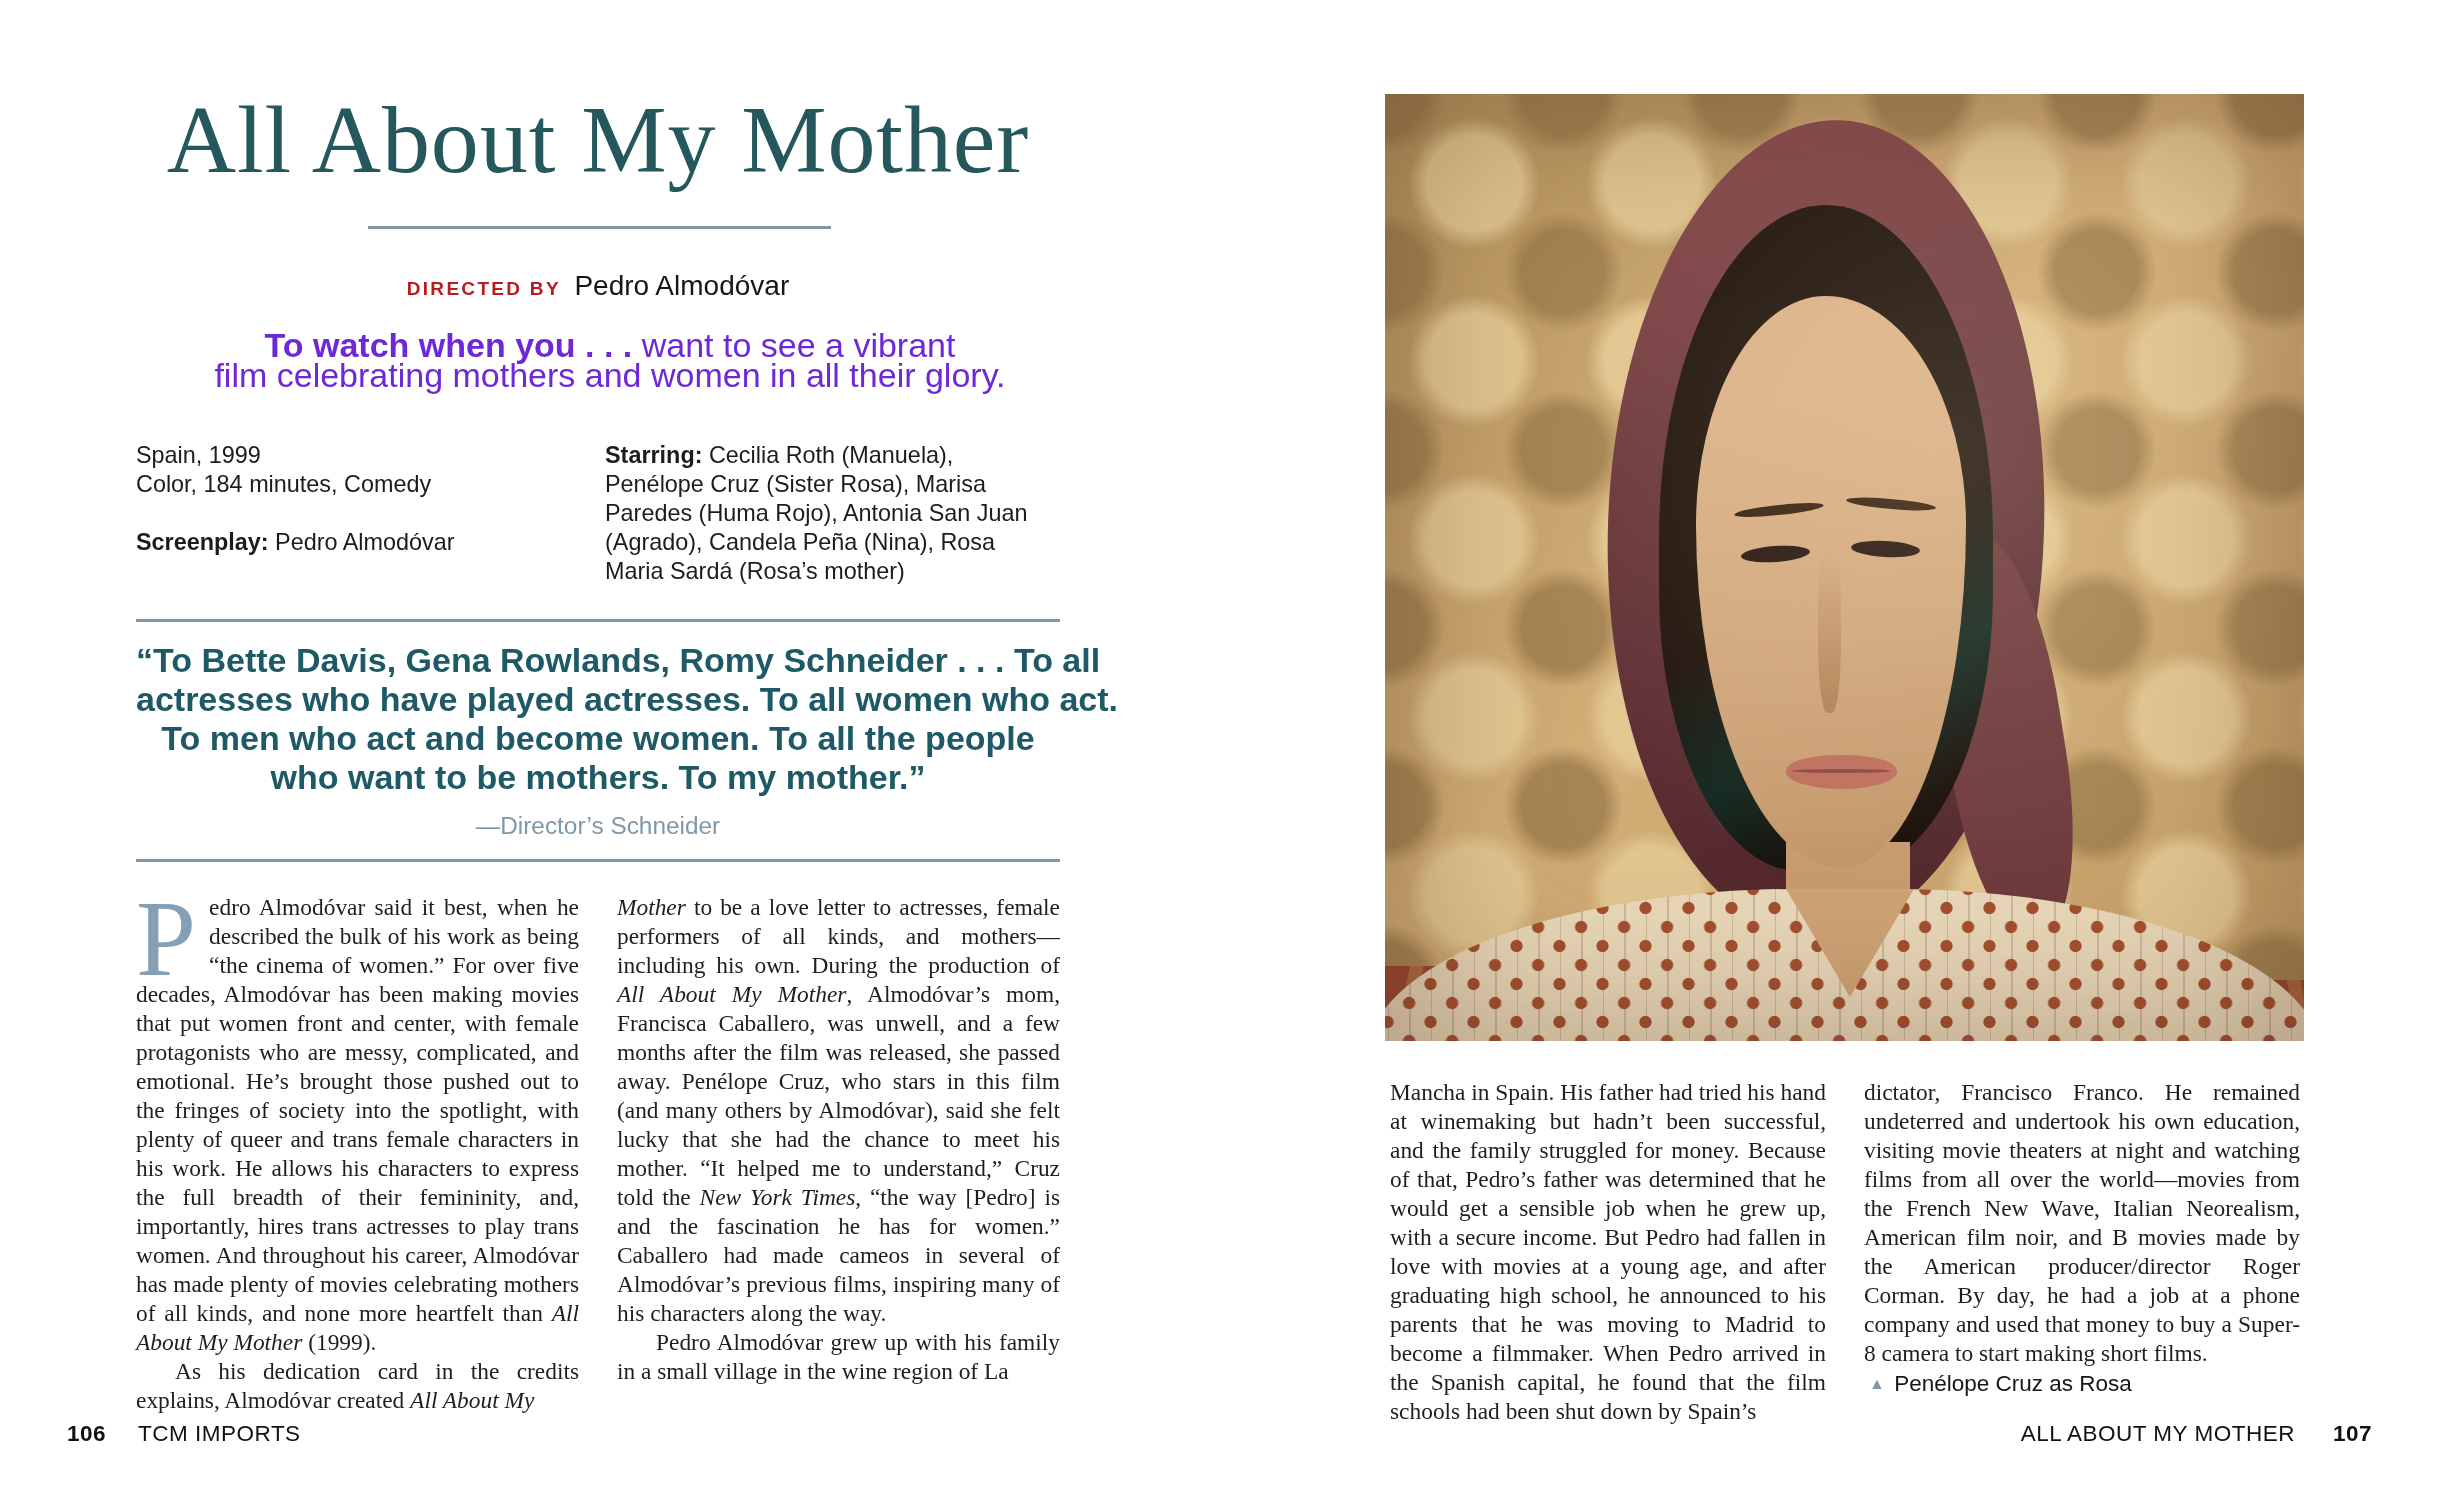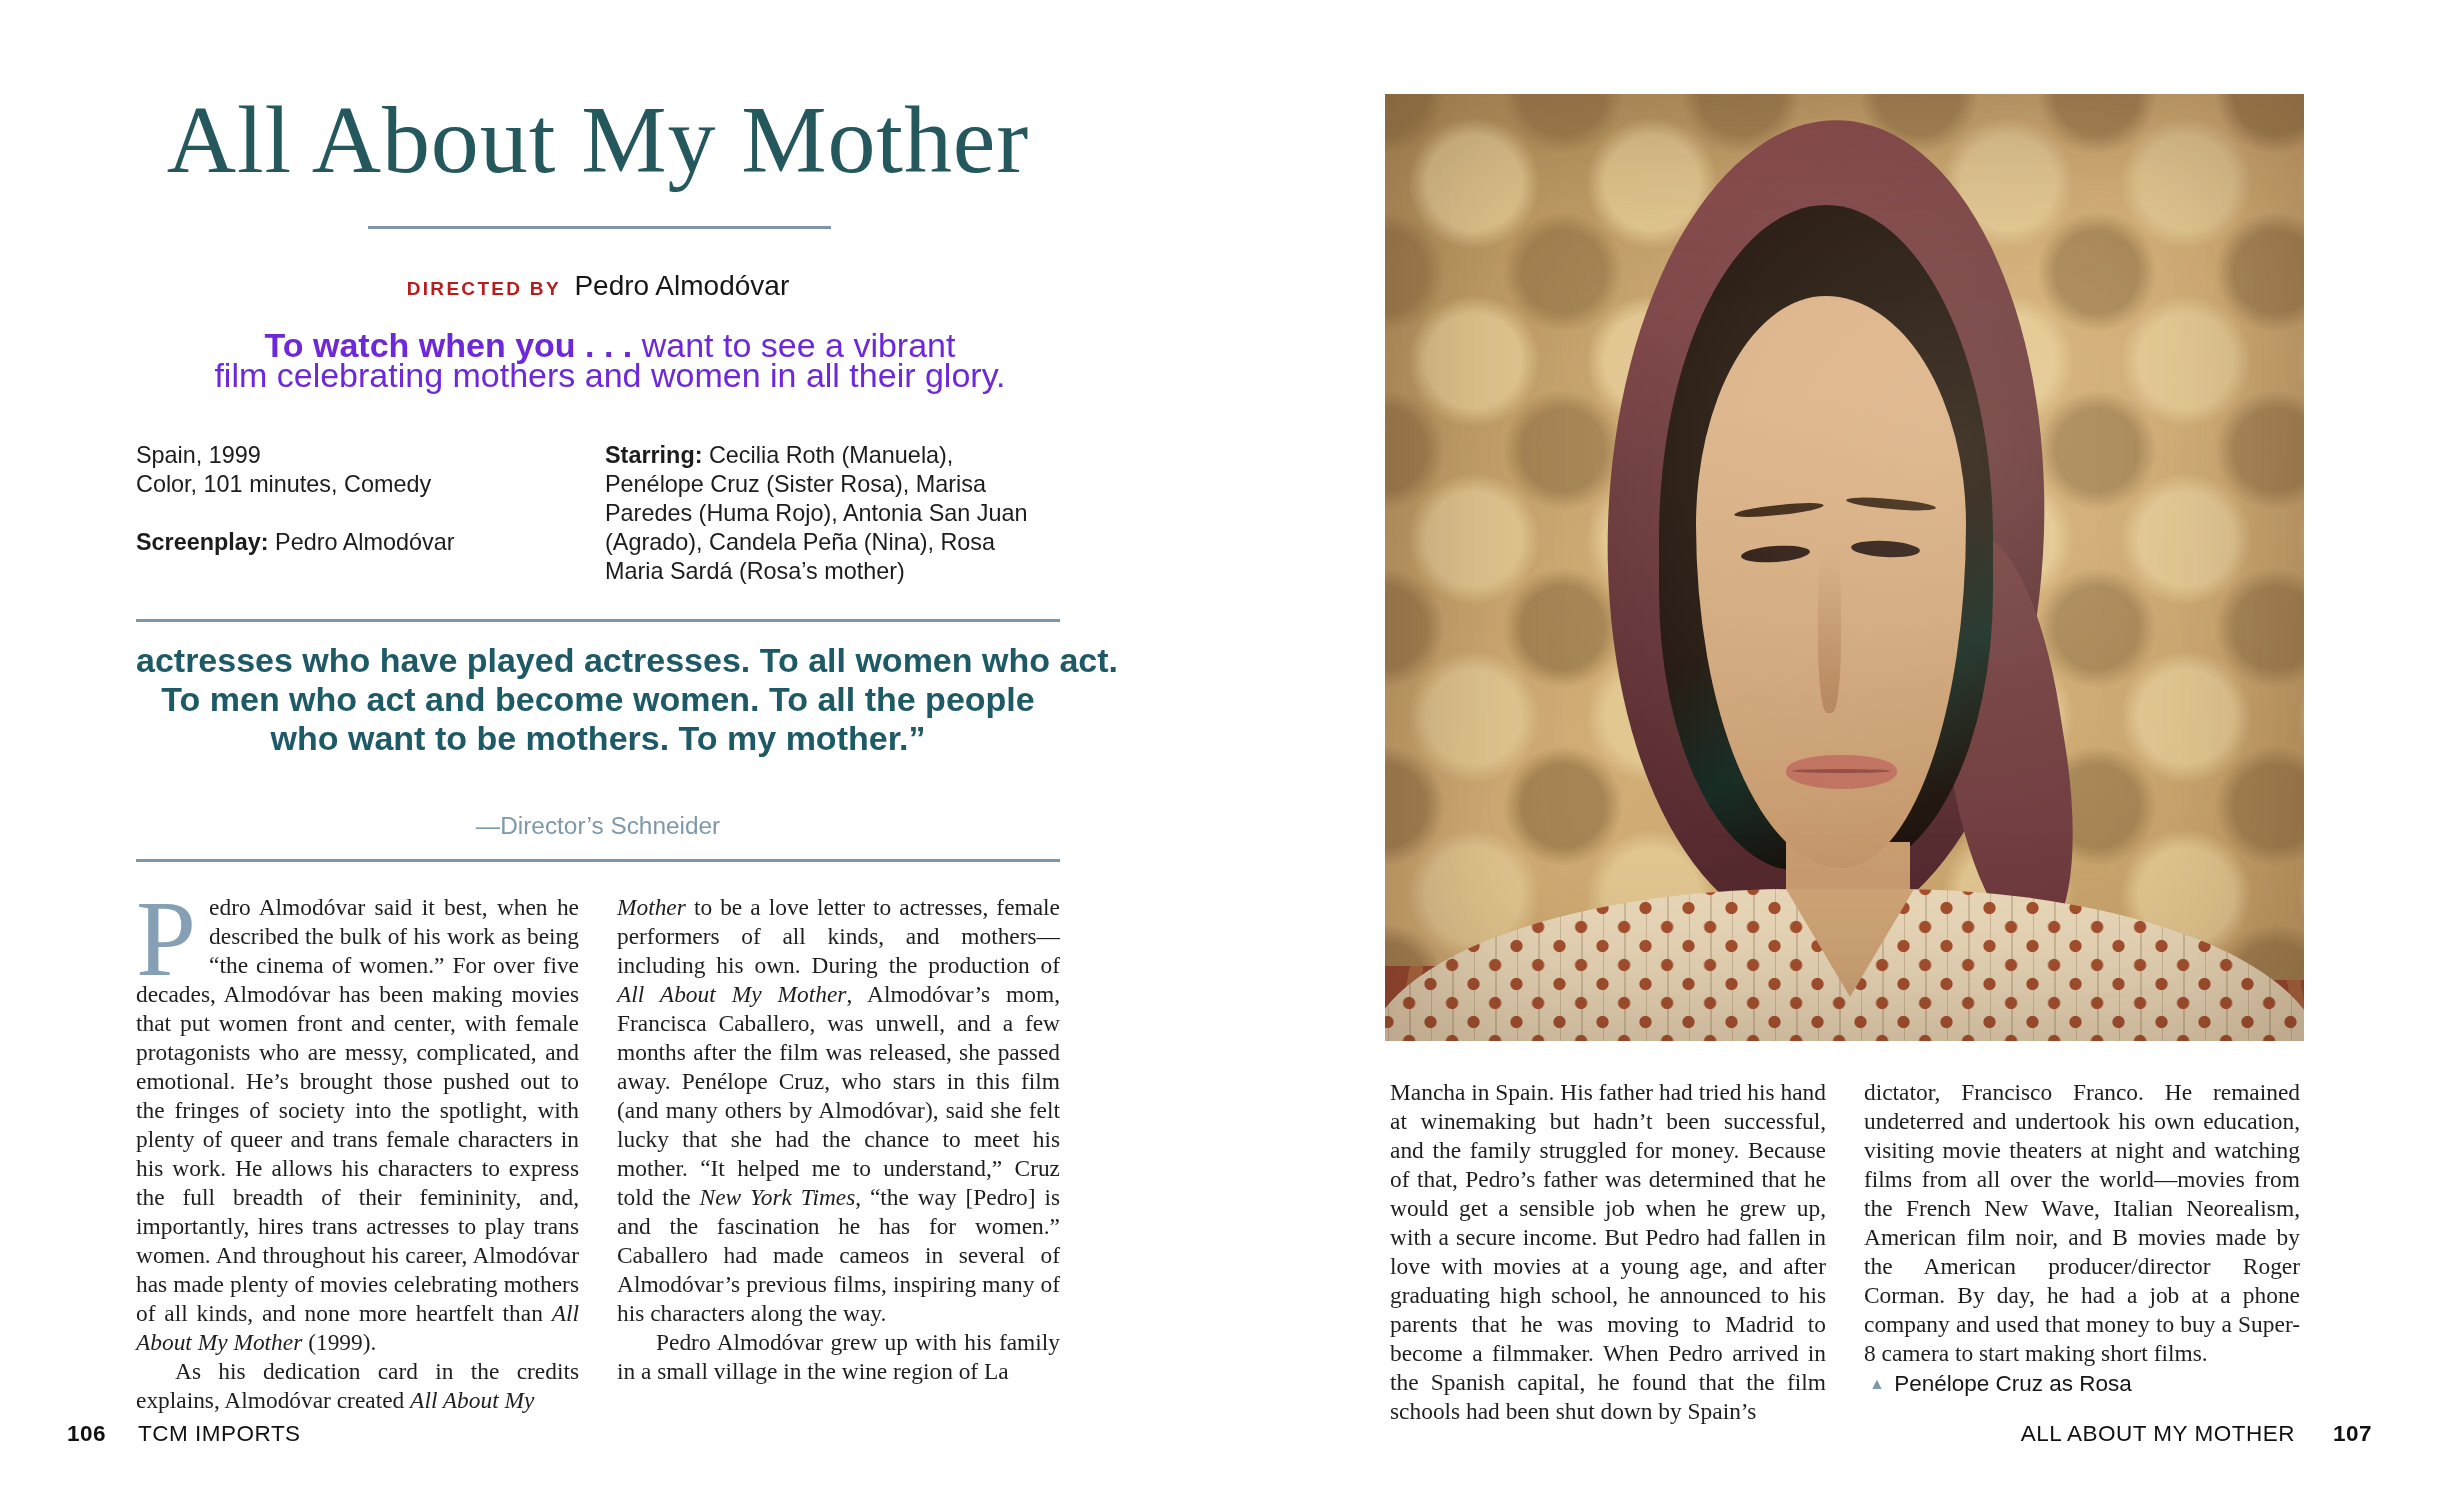--- a/index.html
+++ b/index.html
@@ -175,29 +175,30 @@
   </div>
 
   <p class="to-watch">
     <b>To watch when you . . . </b><span>want to see a vibrant</span><br>
     <span>film celebrating mothers and women in all their glory.</span>
   </p>
 
   <div class="details">
     <div class="d-col">
       <div>Spain, 1999</div>
-      <div>Color, 101 minutes, Comedy</div>
+      <div>Color, 184 minutes, Comedy</div>
       <div class="screenplay"><b>Screenplay:</b><span> Pedro Almodóvar</span></div>
     </div>
     <div class="d-col"><b>Starring:</b><span> Cecilia Roth (Manuela), Penélope Cruz (Sister Rosa), Marisa Paredes (Huma Rojo), Antonia San Juan (Agrado), Candela Peña (Nina), Rosa Maria Sardá (Rosa’s mother)</span></div>
   </div>
 
   <div class="divider d1"></div>
 
   <blockquote class="dedication">
+    <div>“To Bette Davis, Gena Rowlands, Romy Schneider . . . To all</div>
     <div>actresses who have played actresses. To all women who act.</div>
     <div>To men who act and become women. To all the people</div>
     <div>who want to be mothers. To my mother.”</div>
   </blockquote>
   <p class="attribution">—Director’s Schneider</p>
 
   <div class="divider d2"></div>
 
   <div class="body-cols left-page">
     <div class="col">

